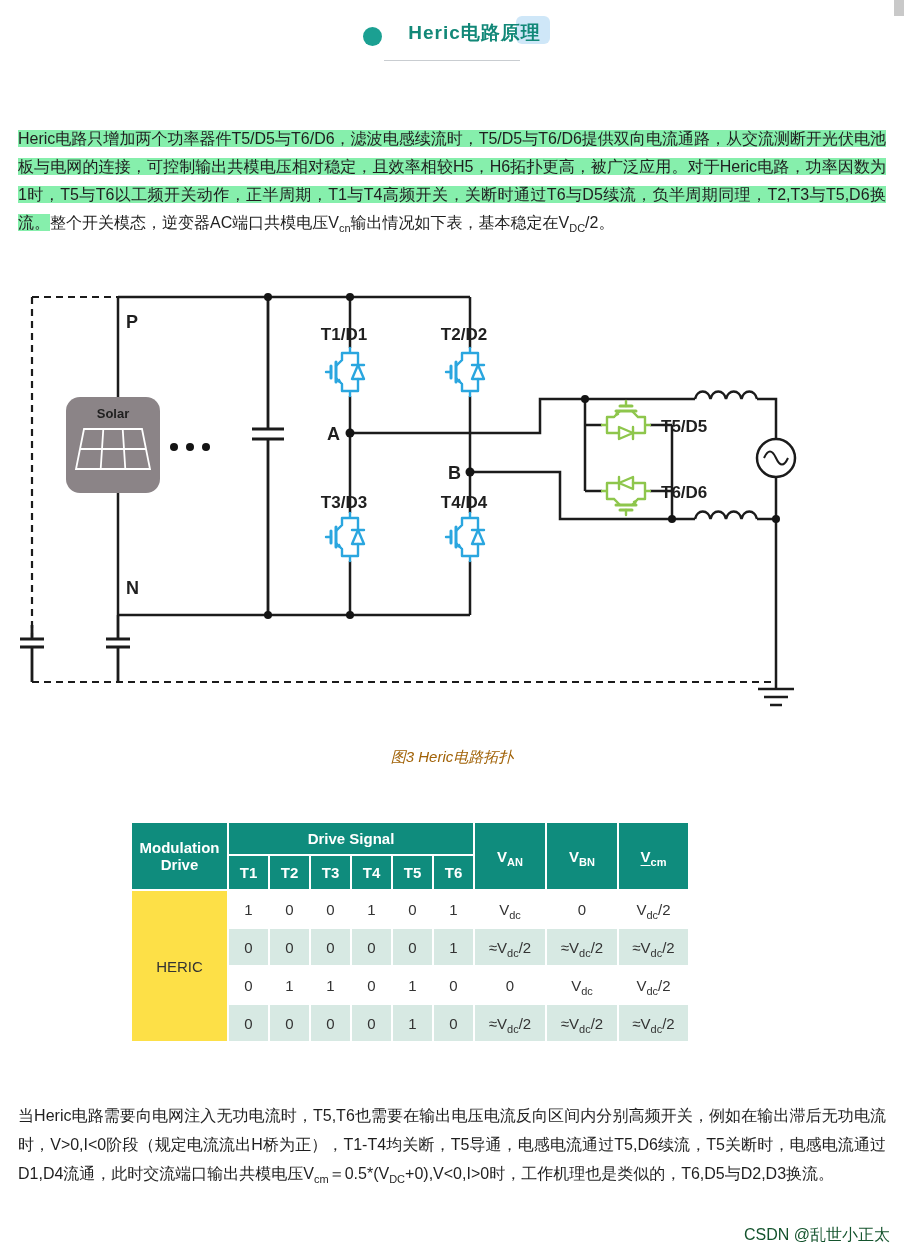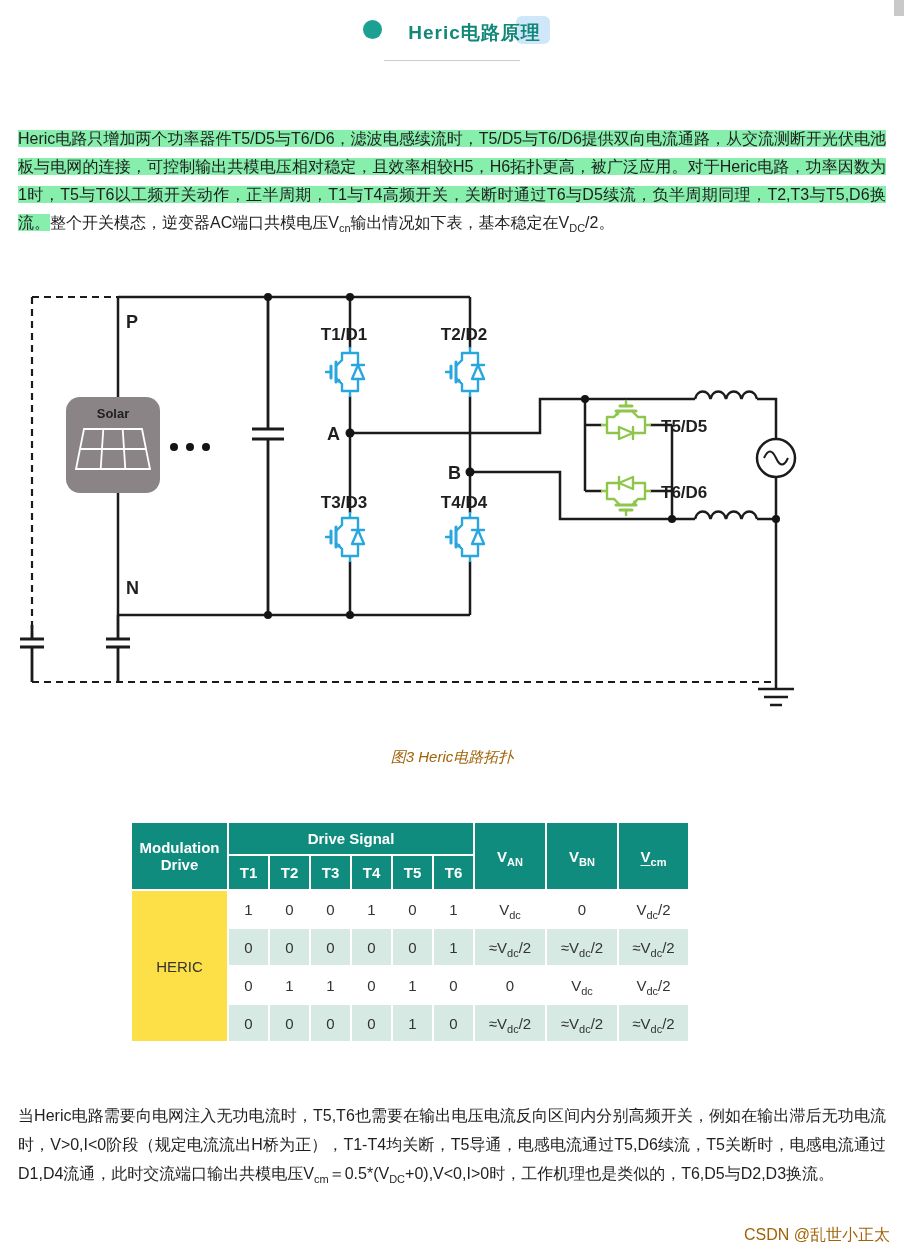--- a/index.html
+++ b/index.html
@@ -5,21 +5,21 @@
   html,body { margin:0; padding:0; }
   body {
     width:904px; height:1252px; position:relative; overflow:hidden;
     background:#ffffff; color:#1f1f1f;
     font-family:"Liberation Sans", sans-serif;
   }
   .scroll-stub { position:absolute; top:0; right:0; width:10px; height:16px; background:#c9c9c9; }
 
   
   .hd { padding-top:20px; text-align:center; }
-  .title-row { display:flex; align-items:flex-start; justify-content:center; gap:26px; }
+  .title-row { display:flex; align-items:flex-end; justify-content:center; gap:26px; }
   .dot-icon { width:19px; height:19px; border-radius:50%; background:#1ba092; flex:0 0 auto; }
   .title { font-size:19px; font-weight:bold; color:#128878; margin:0; position:relative; letter-spacing:1px; }
   .title-pill { position:absolute; right:-9px; top:-4px; width:34px; height:28px; background:#cfe7f8; border-radius:6px; z-index:0; }
   .title-text { position:relative; z-index:1; }
   .title-underline { width:136px; height:1px; background:#c9cdd1; margin:14px auto 0; }
 
   
   .para { font-size:16px; line-height:28px; margin:0; padding:0 18px; text-align:justify; }
   .intro { margin-top:64px; }
   .hl { background:#86efac; }
@@ -35,21 +35,21 @@
   .mod-table { border-collapse:collapse; table-layout:fixed; width:560px; margin:54px 0 0 130px; font-size:15px; }
   .mod-table th, .mod-table td { border:2px solid #ffffff; text-align:center; padding:0; }
   .mod-table thead th { background:#0f8c7d; color:#ffffff; font-weight:bold; }
   .mod-table thead tr:first-child { height:33px; }
   .mod-table thead tr:last-child  { height:35px; }
   .mod-table td { color:#333333; height:36px; background:#ffffff; }
   .r-stripe td { background:#d7e9e3; }
   .mod-table .group-cell { background:#fde047; }
   .vcm-h { text-decoration:underline; text-underline-offset:3px; }
 
-  .watermark { position:absolute; right:14px; bottom:6px; font-size:16px; color:#a16207; }
+  .watermark { position:absolute; right:14px; bottom:6px; font-size:16px; color:#14532d; }
 </style>
 </head>
 <body>
 
 <div class="scroll-stub"></div>
 
 <header class="hd">
   <div class="title-row">
     <span class="dot-icon"></span>
     <h1 class="title">

